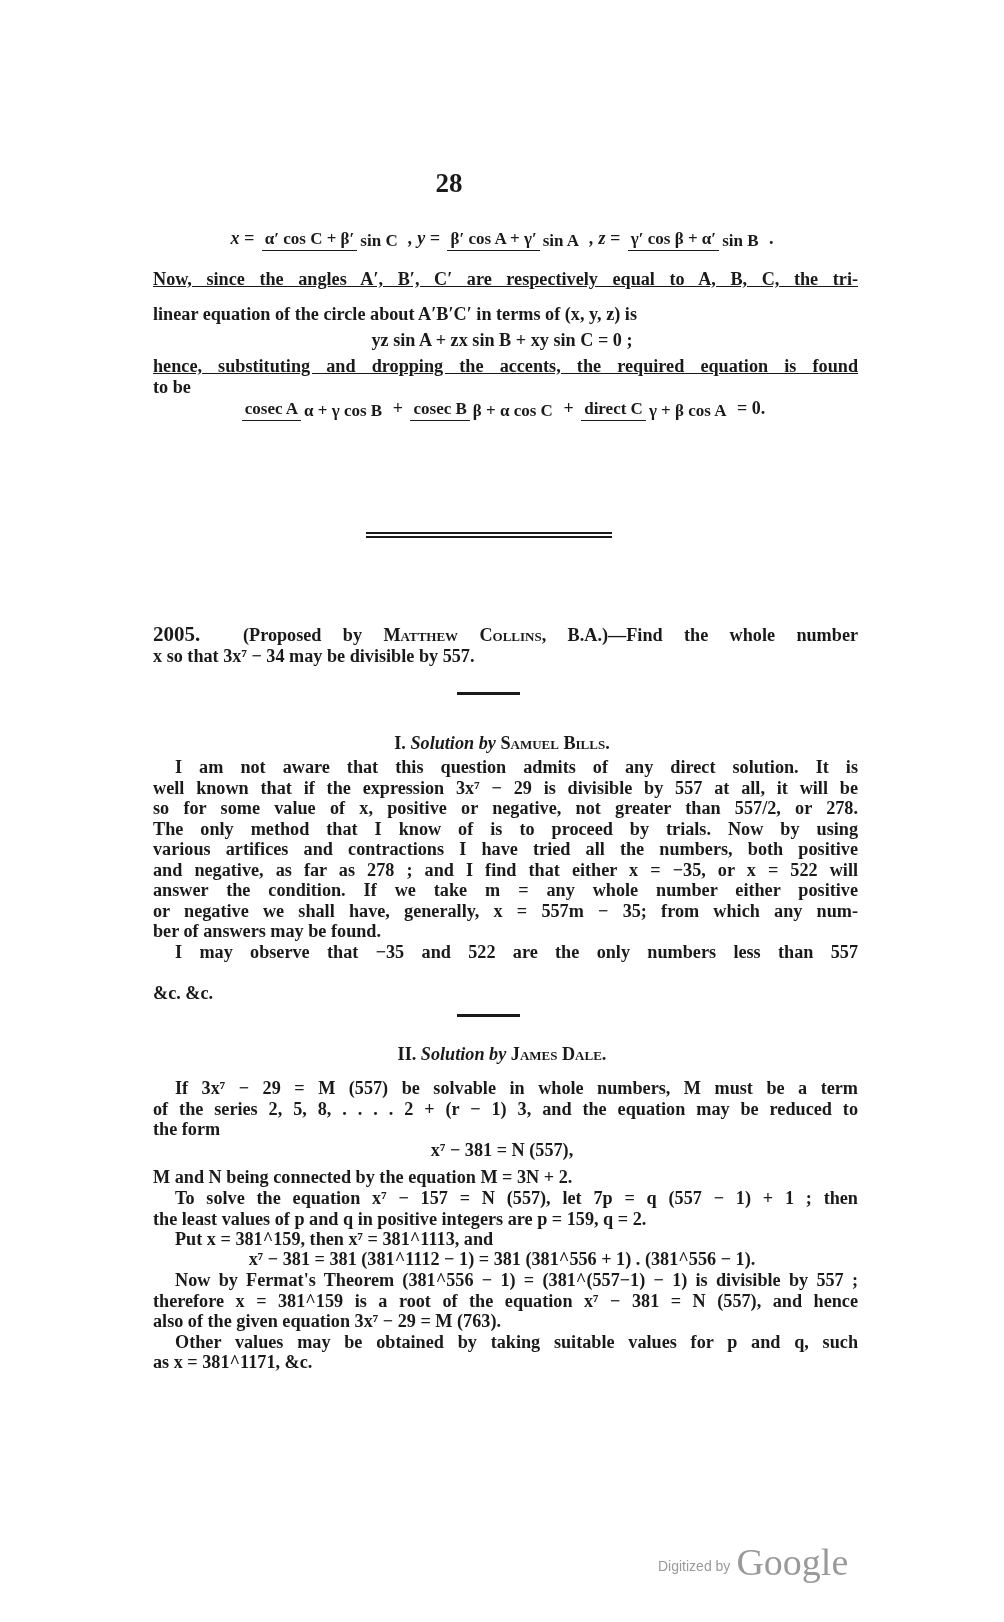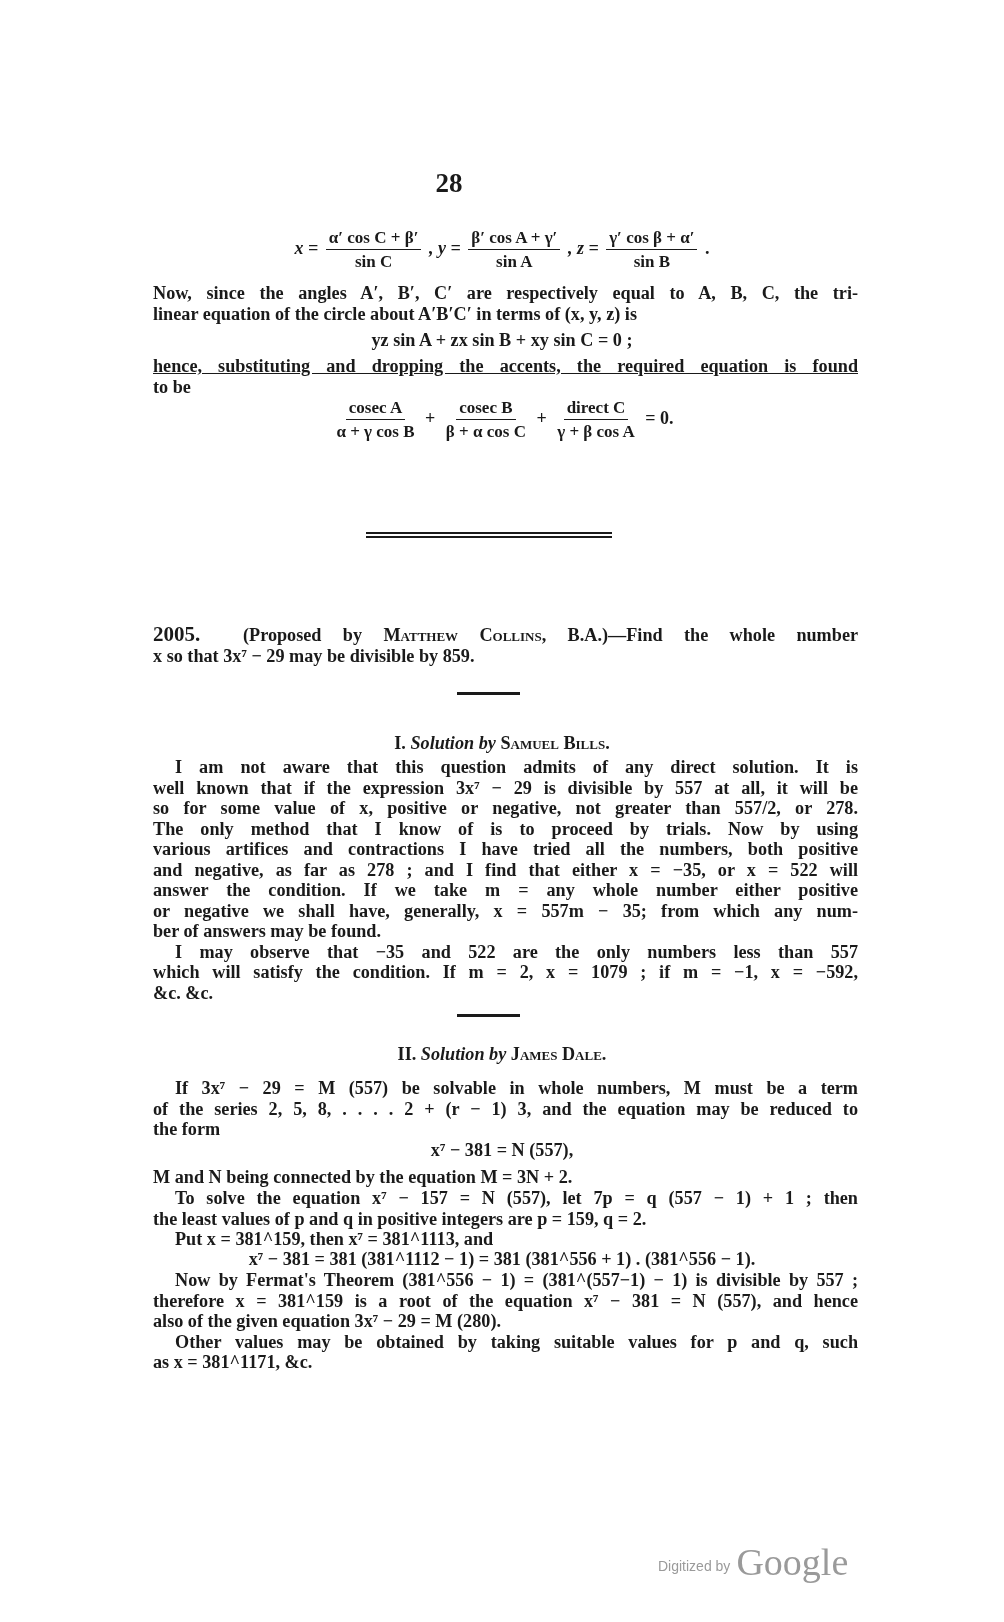--- a/index.html
+++ b/index.html
@@ -8,21 +8,21 @@
   .page { position: absolute; left: 0; top: 0; width: 1004px; height: 1622px; }
   .pnum { position: absolute; top: 168px; left: 0; width: 898px; text-align: center;
           font-size: 27px; font-weight: bold; }
   .line { position: absolute; left: 153px; width: 705px; font-size: 18.2px; font-weight: bold;
           line-height: 21px; white-space: nowrap; }
   .just { text-align: justify; text-align-last: justify; }
   .center { left: 0; width: 1004px; text-align: center; }
   .ind { text-indent: 22px; }
   i { font-style: italic; }
   .sc { font-variant: small-caps; }
-  .frac { display: inline-flex; flex-direction: column; align-items: center; vertical-align: middle; margin: 0 3px; }
+  .frac { display: inline-flex; flex-direction: row; align-items: center; vertical-align: middle; margin: 0 3px; }
   .frac .n { border-bottom: 1.6px solid #1a1a1a; padding: 0 3px 2px; font-size: 17px; line-height: 19px; }
   .frac .d { padding: 2px 3px 0; font-size: 17px; line-height: 19px; }
   .eqrow { position: absolute; left: 0; width: 1004px; text-align: center; font-weight: bold; font-size: 18px; }
   .rule { position: absolute; background: #1a1a1a; }
   .watermark { position: absolute; left: 658px; top: 1540px; color: #9a9a9a; white-space: nowrap; }
   .watermark .dig { font-family: Liberation Sans, sans-serif; font-size: 14px; vertical-align: 4px; }
   .watermark .goog { font-family: "Liberation Serif", "DejaVu Serif", serif; font-size: 38px; margin-left: 2px; }
 </style>
 </head>
 <body>
@@ -43,21 +43,21 @@
       <span class="d">sin A</span>
     </span>
     <i>, z =</i>
     <span class="frac">
       <span class="n">γ′ cos β + α′</span>
       <span class="d">sin B</span>
     </span>
     <span>.</span>
   </div>
 
-  <div class="line just" style="top:283px;">Now, since the angles  A′, B′, C′  are respectively equal to  A, B, C,  the tri-</div>
+  <div class="line just" style="top:269px;text-decoration:underline;">Now, since the angles  A′, B′, C′  are respectively equal to  A, B, C,  the tri-</div>
   <div class="line" style="top:304px;">linear equation of the circle about A′B′C′ in terms of (x, y, z) is</div>
   <div class="line center" style="top:330px;">yz sin A + zx sin B + xy sin C = 0 ;</div>
   <div class="line just" style="top:356px;text-decoration:underline;">hence, substituting and dropping the  accents, the required equation is found</div>
   <div class="line" style="top:377px;">to be</div>
 
   <div class="eqrow" style="top:398px;">
     <span class="frac">
       <span class="n">cosec A</span>
       <span class="d">α + γ cos B</span>
     </span>
@@ -73,61 +73,60 @@
     </span>
     <span>= 0.</span>
   </div>
 
   <div class="rule" style="left:366px; top:532px; width:246px; height:1.5px;"></div>
   <div class="rule" style="left:366px; top:536px; width:246px; height:2px;"></div>
 
   <div class="line just" style="top:624px;">
     <span style="font-size:21px;">2005.</span>&nbsp; <span>(Proposed by </span><span class="sc">Matthew Collins</span><span>, B.A.)—Find the whole number</span>
   </div>
-  <div class="line" style="top:646px;">x so that 3x⁷ − 29 may be divisible by 859.</div>
+  <div class="line" style="top:646px;">x so that 3x⁷ − 34 may be divisible by 557.</div>
 
   <div class="rule" style="left:457px; top:692px; width:63px; height:3px;"></div>
 
   <div class="line center" style="top:733px;">
     <span>I.</span>
     <i>Solution by</i>
     <span class="sc">Samuel Bills.</span>
   </div>
   <div class="line just ind" style="top:757px;">I am not aware that this question admits of any direct solution.  It is</div>
   <div class="line just" style="top:778px;">well known that if the expression 3x⁷ − 29 is divisible by 557 at all, it will be</div>
   <div class="line just" style="top:798px;">so for some value of x, positive or negative, not greater than 557/2, or 278.</div>
   <div class="line just" style="top:819px;">The only method that I know of is to proceed by trials.  Now by using</div>
   <div class="line just" style="top:839px;">various artifices and contractions I have tried all the numbers, both positive</div>
   <div class="line just" style="top:860px;">and negative, as far as 278 ; and I find that either x = −35, or x = 522 will</div>
   <div class="line just" style="top:880px;">answer the condition.  If we take m = any whole number either positive</div>
   <div class="line just" style="top:901px;">or negative we shall have, generally,  x = 557m − 35;  from which any num-</div>
   <div class="line" style="top:921px;">ber of answers may be found.</div>
   <div class="line just ind" style="top:942px;">I may observe that −35 and 522 are the only numbers less than 557</div>
-  <div class="line just" style="top:962px;">which will satisfy the condition.  If m = 2, x = 1079 ; if m = −1, x = −592,</div>
   <div class="line" style="top:983px;">&amp;c. &amp;c.</div>
 
   <div class="rule" style="left:457px; top:1014px; width:63px; height:3px;"></div>
 
   <div class="line center" style="top:1044px;">
     <span>II.</span>
     <i>Solution by</i>
     <span class="sc">James Dale.</span>
   </div>
   <div class="line just ind" style="top:1078px;">If 3x⁷ − 29 = M (557) be solvable in whole numbers, M must be a term</div>
   <div class="line just" style="top:1099px;">of the series 2, 5, 8, . . . . 2 + (r − 1) 3,  and the equation  may be reduced to</div>
   <div class="line" style="top:1119px;">the form</div>
   <div class="line center" style="top:1140px;">x⁷ − 381 = N (557),</div>
   <div class="line" style="top:1167px;">M and N being connected by the equation  M = 3N + 2.</div>
   <div class="line just ind" style="top:1188px;">To solve the equation x⁷ − 157 = N (557), let 7p = q (557 − 1) + 1 ;  then</div>
   <div class="line" style="top:1209px;">the least values of p and q in positive integers are p = 159, q = 2.</div>
   <div class="line ind" style="top:1229px;">Put x = 381^159, then x⁷ = 381^1113, and</div>
   <div class="line center" style="top:1249px;">x⁷ − 381 = 381 (381^1112 − 1) = 381 (381^556 + 1) . (381^556 − 1).</div>
   <div class="line just ind" style="top:1270px;">Now by Fermat's Theorem (381^556 − 1) = (381^(557−1) − 1)  is divisible by 557 ;</div>
   <div class="line just" style="top:1291px;">therefore x = 381^159 is a root of the equation  x⁷ − 381 = N (557), and hence</div>
-  <div class="line" style="top:1311px;">also of the given equation  3x⁷ − 29 = M (280).</div>
+  <div class="line" style="top:1311px;">also of the given equation  3x⁷ − 29 = M (763).</div>
   <div class="line just ind" style="top:1332px;">Other values may be obtained by taking suitable values for p and q, such</div>
   <div class="line" style="top:1352px;">as x = 381^1171, &amp;c.</div>
 
   <div class="watermark">
     <span class="dig">Digitized by</span>
     <span class="goog">Google</span>
   </div>
 </div>
 
 </body></html>

